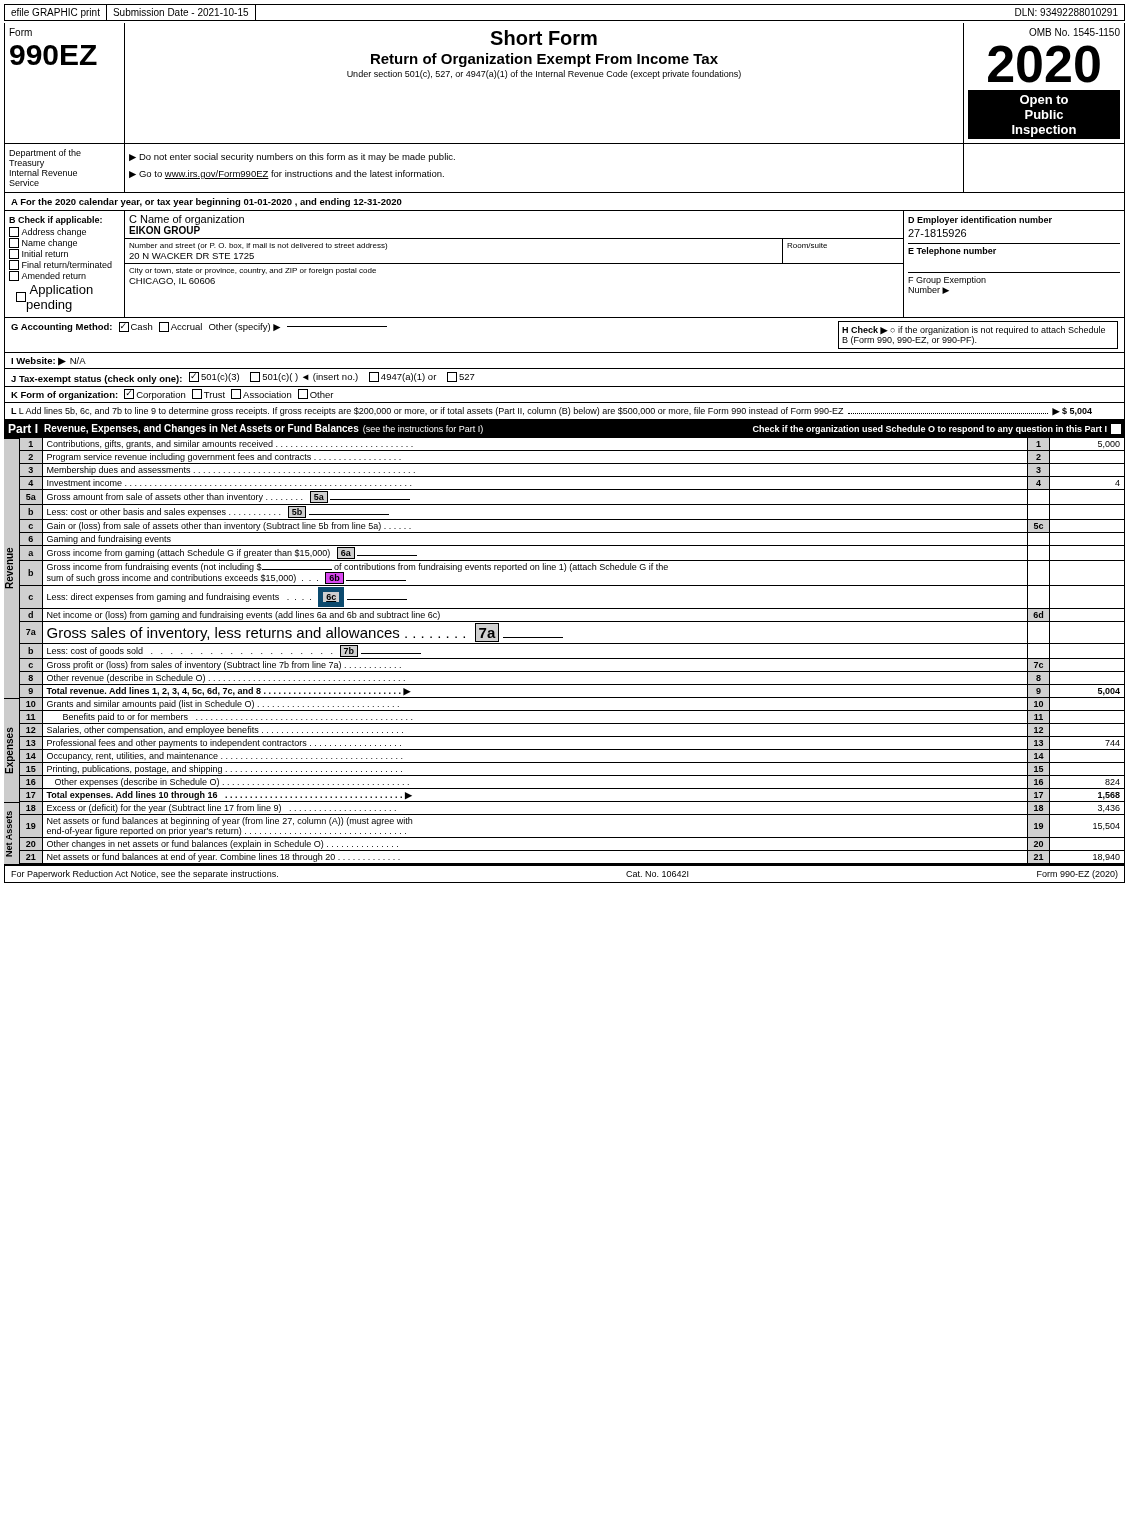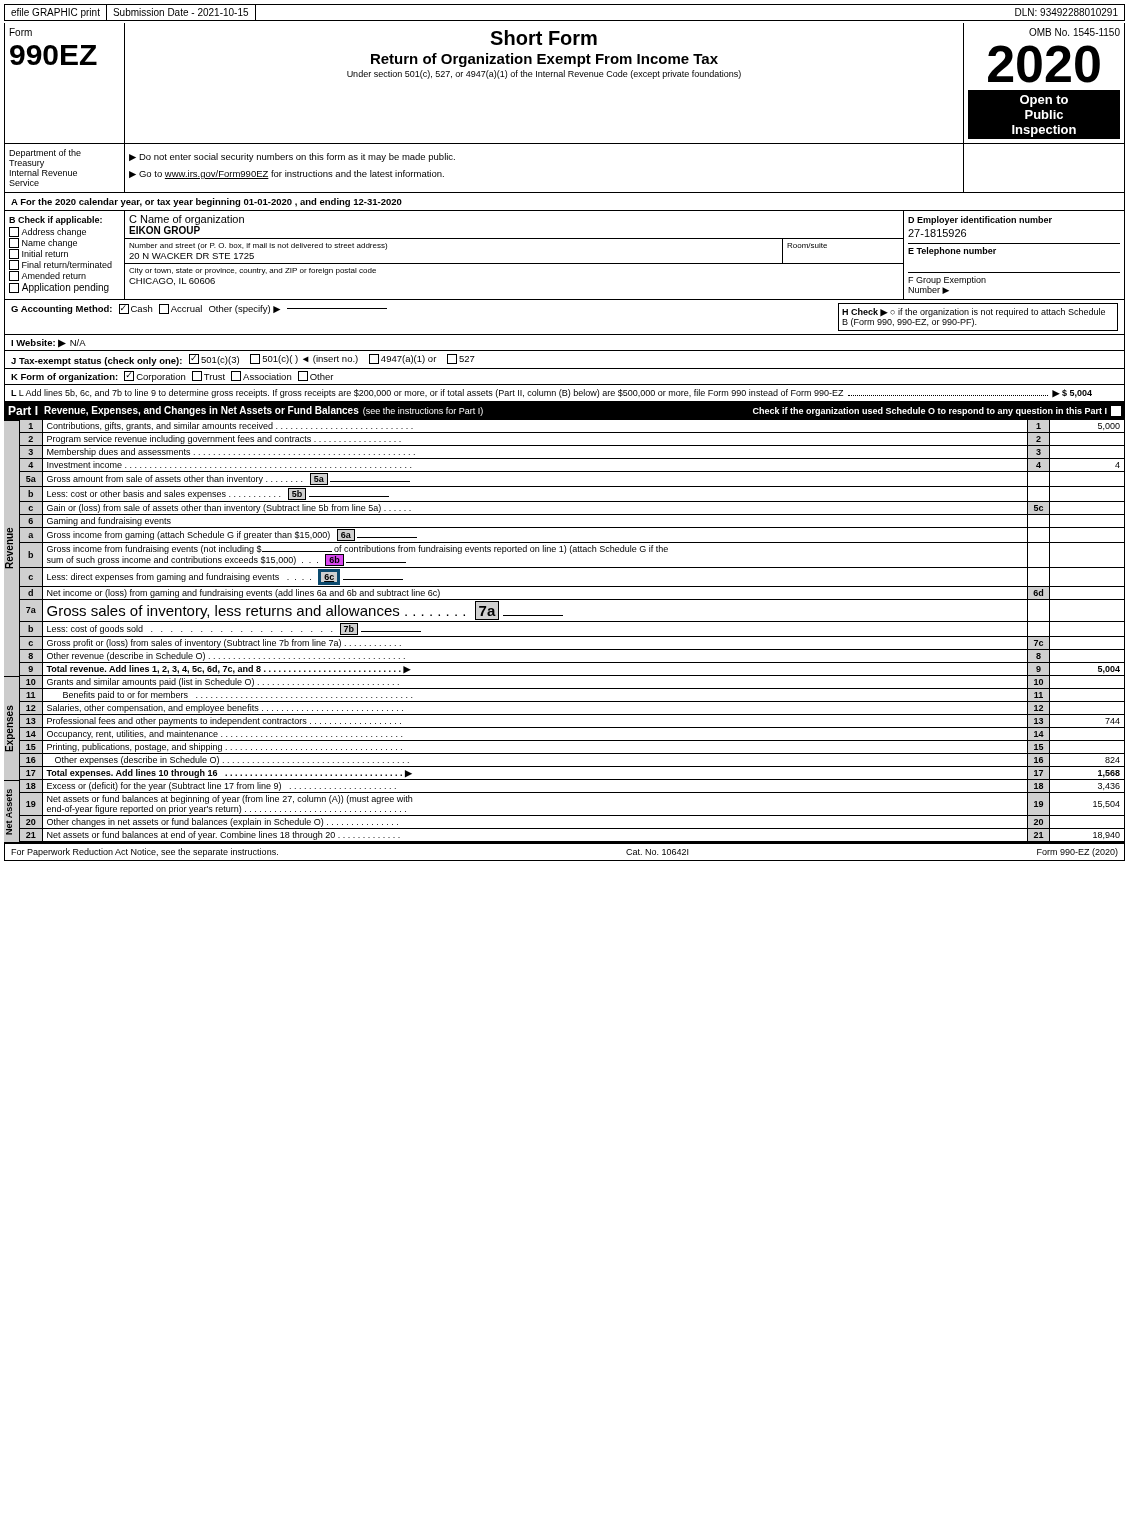--- a/index.html
+++ b/index.html
@@ -78,21 +78,21 @@
       </div>
       <div style="display:flex; align-items:center; font-size:9px; margin:1px 0;">
         <span class="cb"></span>&nbsp;Initial return
       </div>
       <div style="display:flex; align-items:center; font-size:9px; margin:1px 0;">
         <span class="cb"></span>&nbsp;Final return/terminated
       </div>
       <div style="display:flex; align-items:center; font-size:9px; margin:1px 0;">
         <span class="cb"></span>&nbsp;Amended return
       </div>
-      <div style="display:flex; align-items:center; font-size:10px; margin:1px 0;">
+      <div style="display:flex; align-items:center; font-size:13px; margin:1px 7px;">
         <span class="cb"></span>&nbsp;Application pending
       </div>
     </div>
 
     <div style="flex:1; border-right:1px solid #000;">
       <div style="border-bottom:1px solid #000; padding:2px 4px;">
         <div style="font-size:11px;">C Name of organization</div>
         <div style="font-size:10px; font-weight:bold;">EIKON GROUP</div>
       </div>
       <div style="border-bottom:1px solid #000; display:flex;">
@@ -143,21 +143,21 @@
     </div>
   </div>
 
   <div style="border:1px solid #000; border-top:none; padding:2px 6px; font-size:9.5px; display:flex; align-items:center;">
     <span style="font-weight:bold; margin-right:4px;">I Website: ▶</span>
     <span>N/A</span>
   </div>
 
   <div style="border:1px solid #000; border-top:none; padding:2px 6px; font-size:9.5px;">
     <span style="font-weight:bold; margin-right:4px;">J Tax-exempt status (check only one):</span>
-    <label style="display:inline-flex; align-items:flex-start; gap:2px; margin-right:8px;">
+    <label style="display:inline-flex; align-items:center; gap:2px; margin-right:8px;">
       <span class="cb checked"></span> 501(c)(3)
     </label>
     <label style="display:inline-flex; align-items:center; gap:2px; margin-right:8px;">
       <span class="cb"></span> 501(c)(  ) ◄ (insert no.)
     </label>
     <label style="display:inline-flex; align-items:center; gap:2px; margin-right:8px;">
       <span class="cb"></span> 4947(a)(1) or
     </label>
     <label style="display:inline-flex; align-items:center; gap:2px;">
       <span class="cb"></span> 527
@@ -270,21 +270,21 @@
         <td style="border:1px solid #000; border-top:none; border-left:none; font-size:9px; padding:1px 4px;">Gross income from fundraising events (not including $<span style="display:inline-block;width:70px;border-bottom:1px solid #000;"></span> of contributions from fundraising events reported on line 1) (attach Schedule G if the<br>sum of such gross income and contributions exceeds $15,000)&nbsp;&nbsp;.&nbsp;&nbsp;.&nbsp;&nbsp;.
           <span style="display:inline-flex; align-items:center; gap:2px; margin-left:4px; border:1px solid #000; padding:0 3px; font-weight:bold; background:#d946ef;">6b</span>
           <span style="display:inline-block; width:60px; border-bottom:1px solid #000;"></span>
         </td>
         <td style="width:22px; border:1px solid #000; border-top:none; font-size:9px;"></td>
         <td style="width:75px; border:1px solid #000; border-top:none; font-size:9px;"></td>
       </tr>
       <tr>
         <td style="width:22px; text-align:center; background:#d0d0d0; font-weight:bold; border:1px solid #000; border-top:none; border-left:none; font-size:9px;">c</td>
         <td style="border:1px solid #000; border-top:none; border-left:none; font-size:9px; padding:1px 4px;">Less: direct expenses from gaming and fundraising events &nbsp; .&nbsp;&nbsp;.&nbsp;&nbsp;.&nbsp;&nbsp;.
-          <span style="display:inline-flex; align-items:center; gap:2px; margin-left:4px; border:3px solid #0c4a6e; padding:0 3px; font-weight:bold; background:#d0d0d0;text-decoration:underline;">6c</span>
+          <span style="display:inline-flex; align-items:center; gap:2px; margin-left:4px; border:5px solid #0c4a6e; padding:0 3px; font-weight:bold; background:#d0d0d0;text-decoration:underline;">6c</span>
           <span style="display:inline-block; width:60px; border-bottom:1px solid #000;"></span>
         </td>
         <td style="width:22px; border:1px solid #000; border-top:none; font-size:9px;"></td>
         <td style="width:75px; border:1px solid #000; border-top:none; font-size:9px;"></td>
       </tr>
       <tr>
         <td style="width:22px; text-align:center; background:#d0d0d0; font-weight:bold; border:1px solid #000; border-top:none; border-left:none; font-size:9px;">d</td>
         <td style="border:1px solid #000; border-top:none; border-left:none; font-size:9px; padding:1px 4px;">Net income or (loss) from gaming and fundraising events (add lines 6a and 6b and subtract line 6c)</td>
         <td style="width:22px; text-align:center; background:#d0d0d0; font-weight:bold; border:1px solid #000; border-top:none; font-size:9px;">6d</td>
         <td style="width:75px; border:1px solid #000; border-top:none; font-size:9px;"></td>

